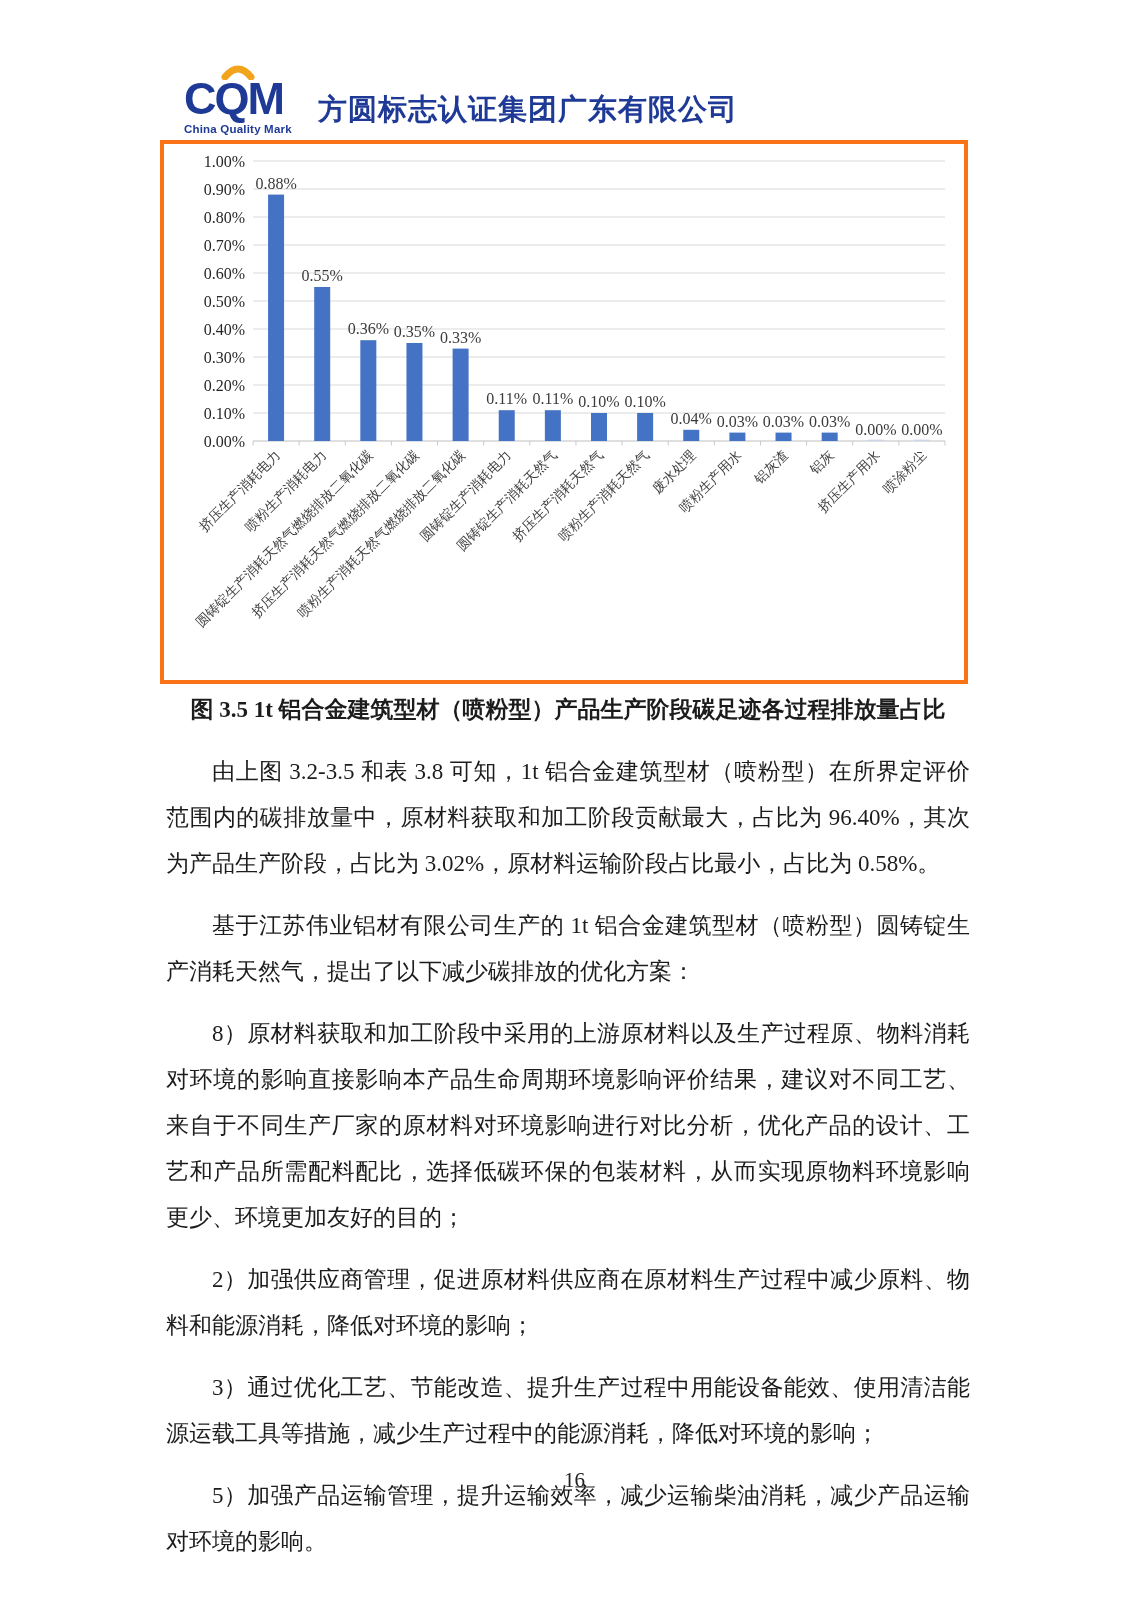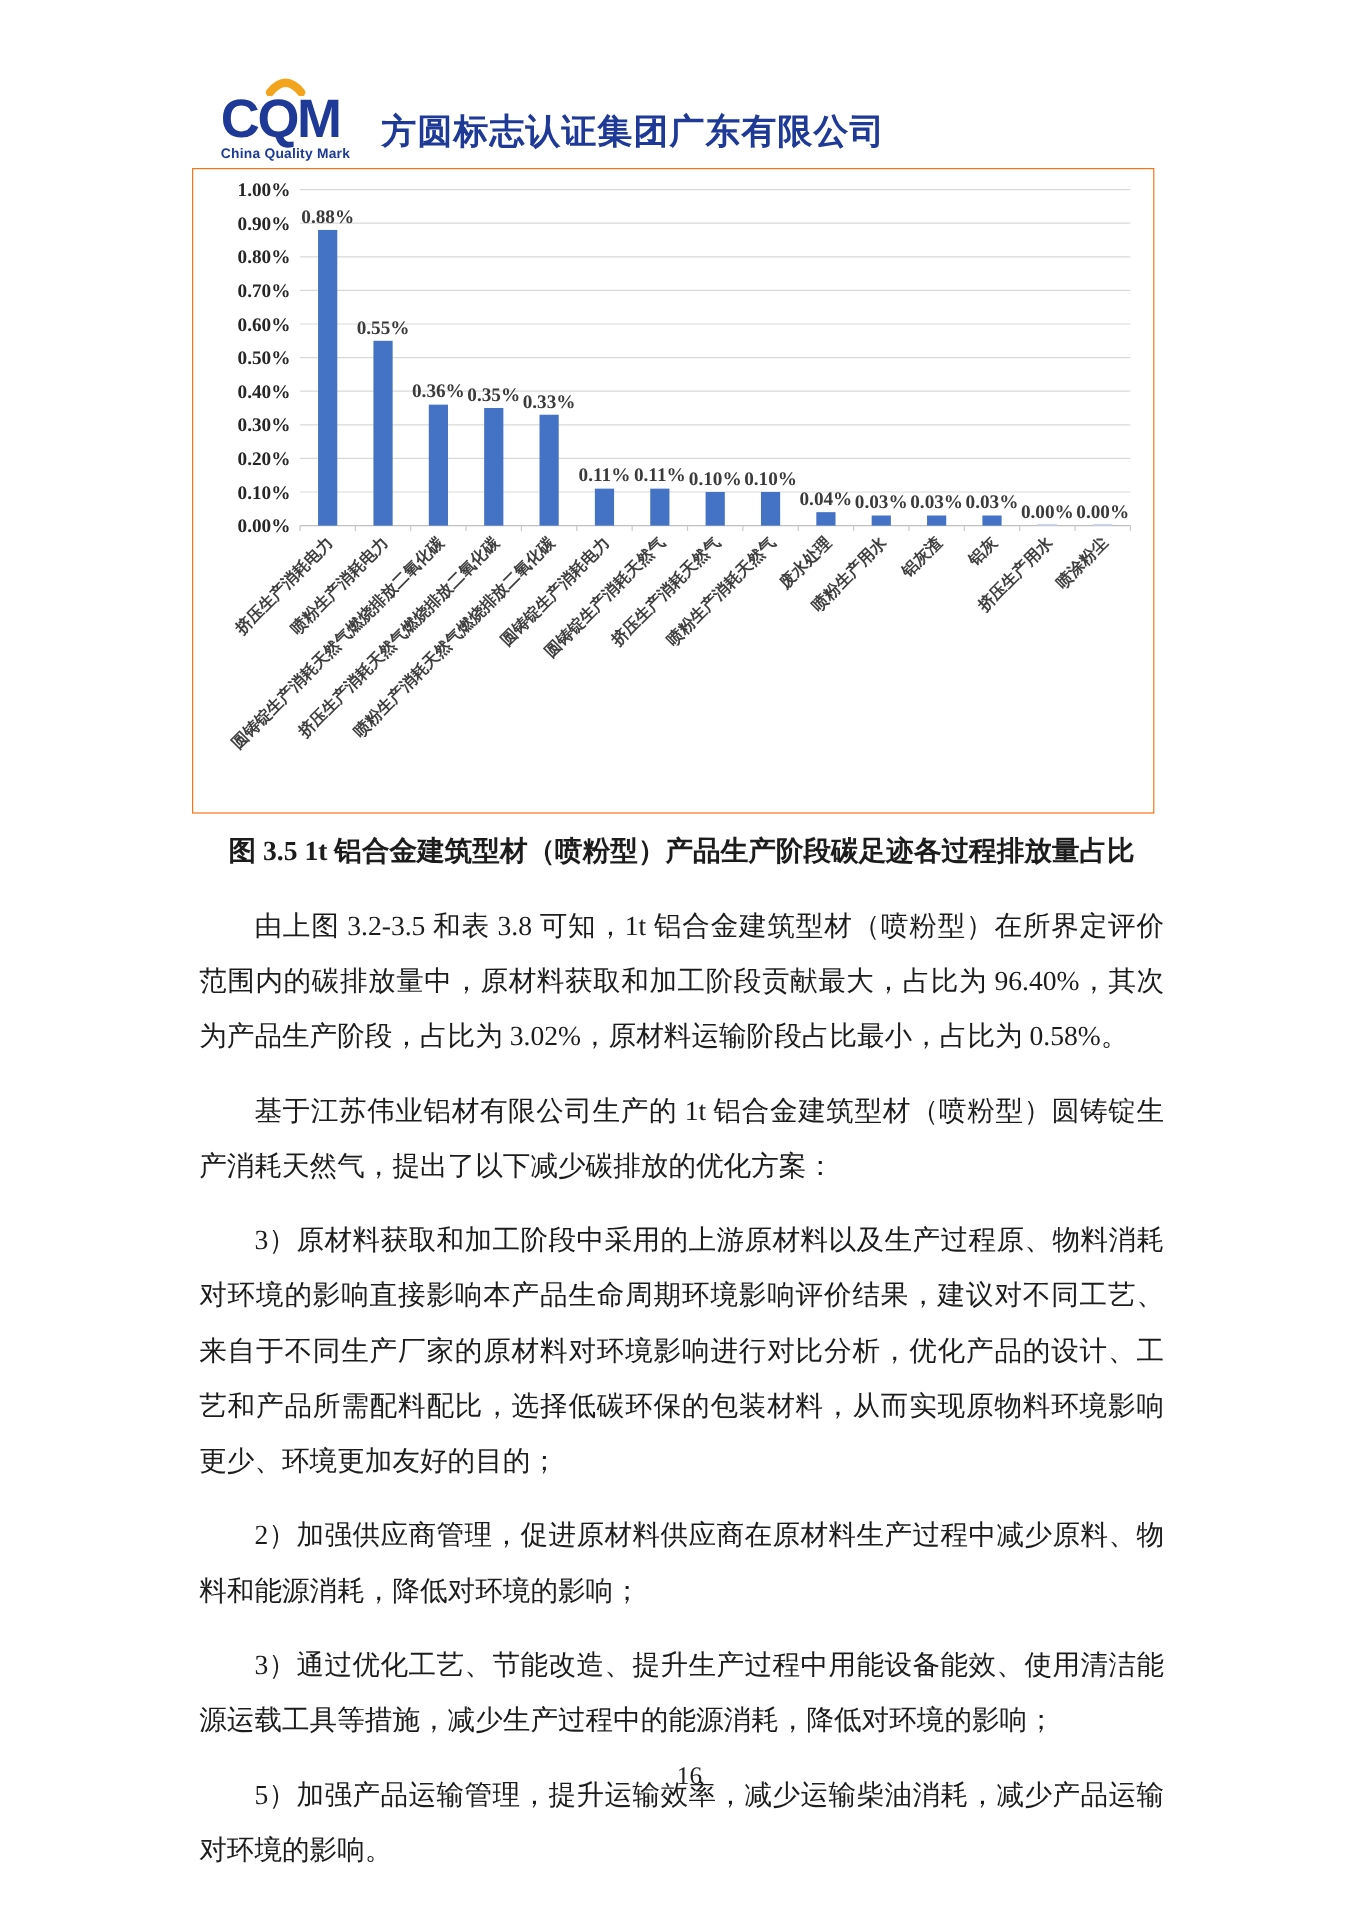--- a/index.html
+++ b/index.html
@@ -27,21 +27,21 @@
   }
   .logo-company{
     font-family:"Liberation Sans","DejaVu Sans",sans-serif;
     font-weight:700;font-size:29px;color:#1e3a96;
     margin:16px 0 0 14px;letter-spacing:1px;white-space:nowrap;
   }
   
   .chart-box{
     position:absolute;left:160px;top:140px;
     width:800px;height:536px;
-    border:1px solid #f97316;background:#ffffff;overflow:hidden;font-weight:bold;
+    border:4px solid #f97316;background:#ffffff;overflow:hidden;
   }
   .chart-box svg{display:block;}
   
   .textblock{
     position:absolute;left:150px;top:687px;width:836px;
     font-size:23px;line-height:46px;
   }
   .caption{
     text-align:center;text-indent:0;margin:0;
     font-weight:600;
@@ -157,21 +157,21 @@
         <text x="757.9333333333333" y="291" text-anchor="middle" font-size="16" font-family="Liberation Serif, DejaVu Serif, serif" fill="#3a3a3a">0.00%</text>
         <text x="762.9333333333333" y="312" text-anchor="end" font-size="13.5" font-family="Liberation Serif, DejaVu Serif, serif" fill="#3f3f3f" transform="rotate(-45 762.9333333333333 312)">喷涂粉尘</text>
       </svg>
   </div>
 
   <div class="textblock">
     <div class="caption">图 3.5 1t 铝合金建筑型材（喷粉型）产品生产阶段碳足迹各过程排放量占比</div>
     <div id="paragraphs">
         <p>由上图 3.2-3.5 和表 3.8 可知，1t 铝合金建筑型材（喷粉型）在所界定评价范围内的碳排放量中，原材料获取和加工阶段贡献最大，占比为 96.40%，其次为产品生产阶段，占比为 3.02%，原材料运输阶段占比最小，占比为 0.58%。</p>
         <p>基于江苏伟业铝材有限公司生产的 1t 铝合金建筑型材（喷粉型）圆铸锭生产消耗天然气，提出了以下减少碳排放的优化方案：</p>
-        <p>3）原材料获取和加工阶段中采用的上游原材料以及生产过程原、物料消耗对环境的影响直接影响本产品生命周期环境影响评价结果，建议对不同工艺、来自于不同生产厂家的原材料对环境影响进行对比分析，优化产品的设计、工艺和产品所需配料配比，选择低碳环保的包装材料，从而实现原物料环境影响更少、环境更加友好的目的；</p>
+        <p>8）原材料获取和加工阶段中采用的上游原材料以及生产过程原、物料消耗对环境的影响直接影响本产品生命周期环境影响评价结果，建议对不同工艺、来自于不同生产厂家的原材料对环境影响进行对比分析，优化产品的设计、工艺和产品所需配料配比，选择低碳环保的包装材料，从而实现原物料环境影响更少、环境更加友好的目的；</p>
         <p>2）加强供应商管理，促进原材料供应商在原材料生产过程中减少原料、物料和能源消耗，降低对环境的影响；</p>
         <p>3）通过优化工艺、节能改造、提升生产过程中用能设备能效、使用清洁能源运载工具等措施，减少生产过程中的能源消耗，降低对环境的影响；</p>
         <p>5）加强产品运输管理，提升运输效率，减少运输柴油消耗，减少产品运输对环境的影响。</p>
       </div>
   </div>
 
   <div class="page-number">16</div>
 </div>
 
 </body></html>

